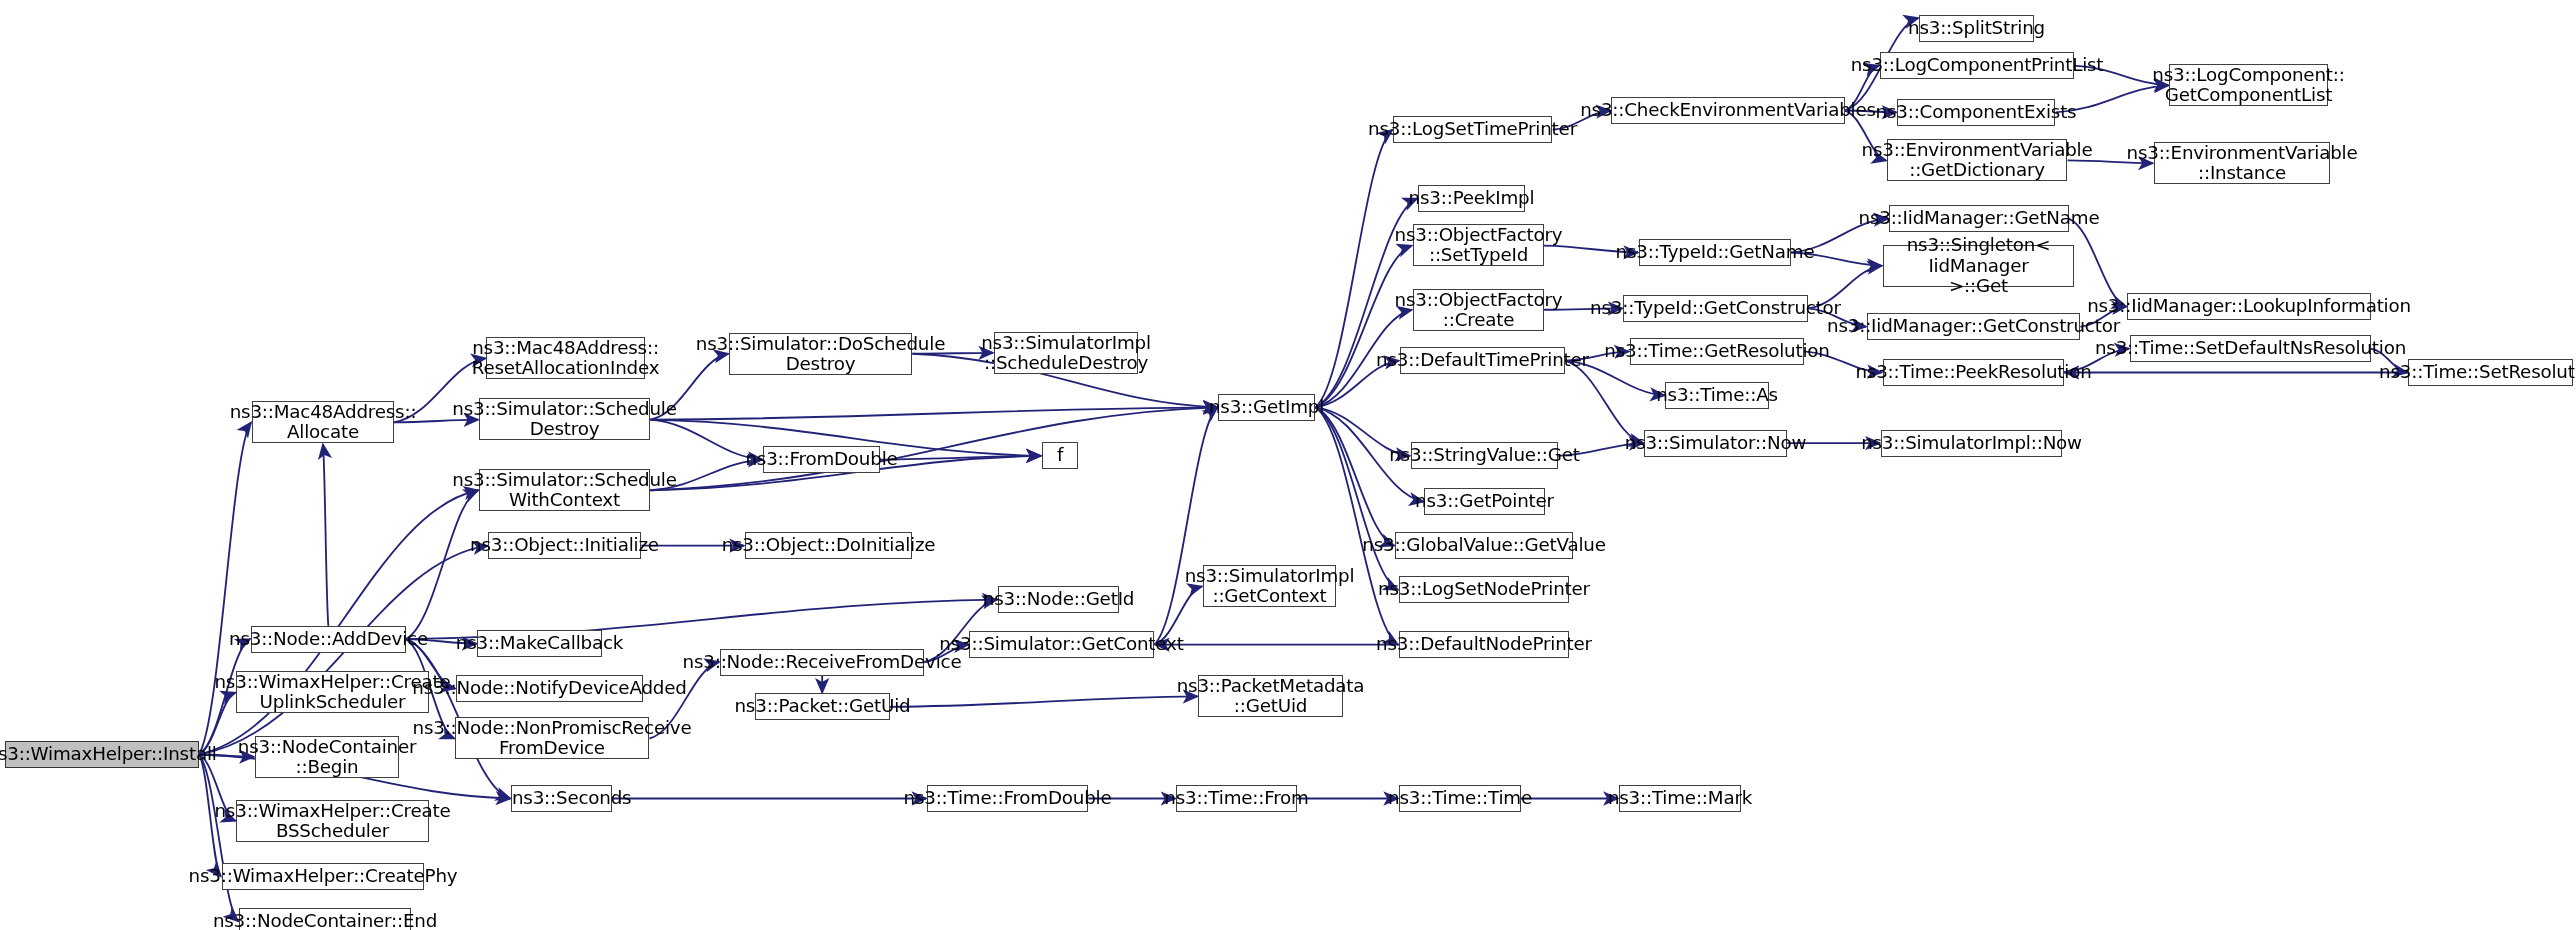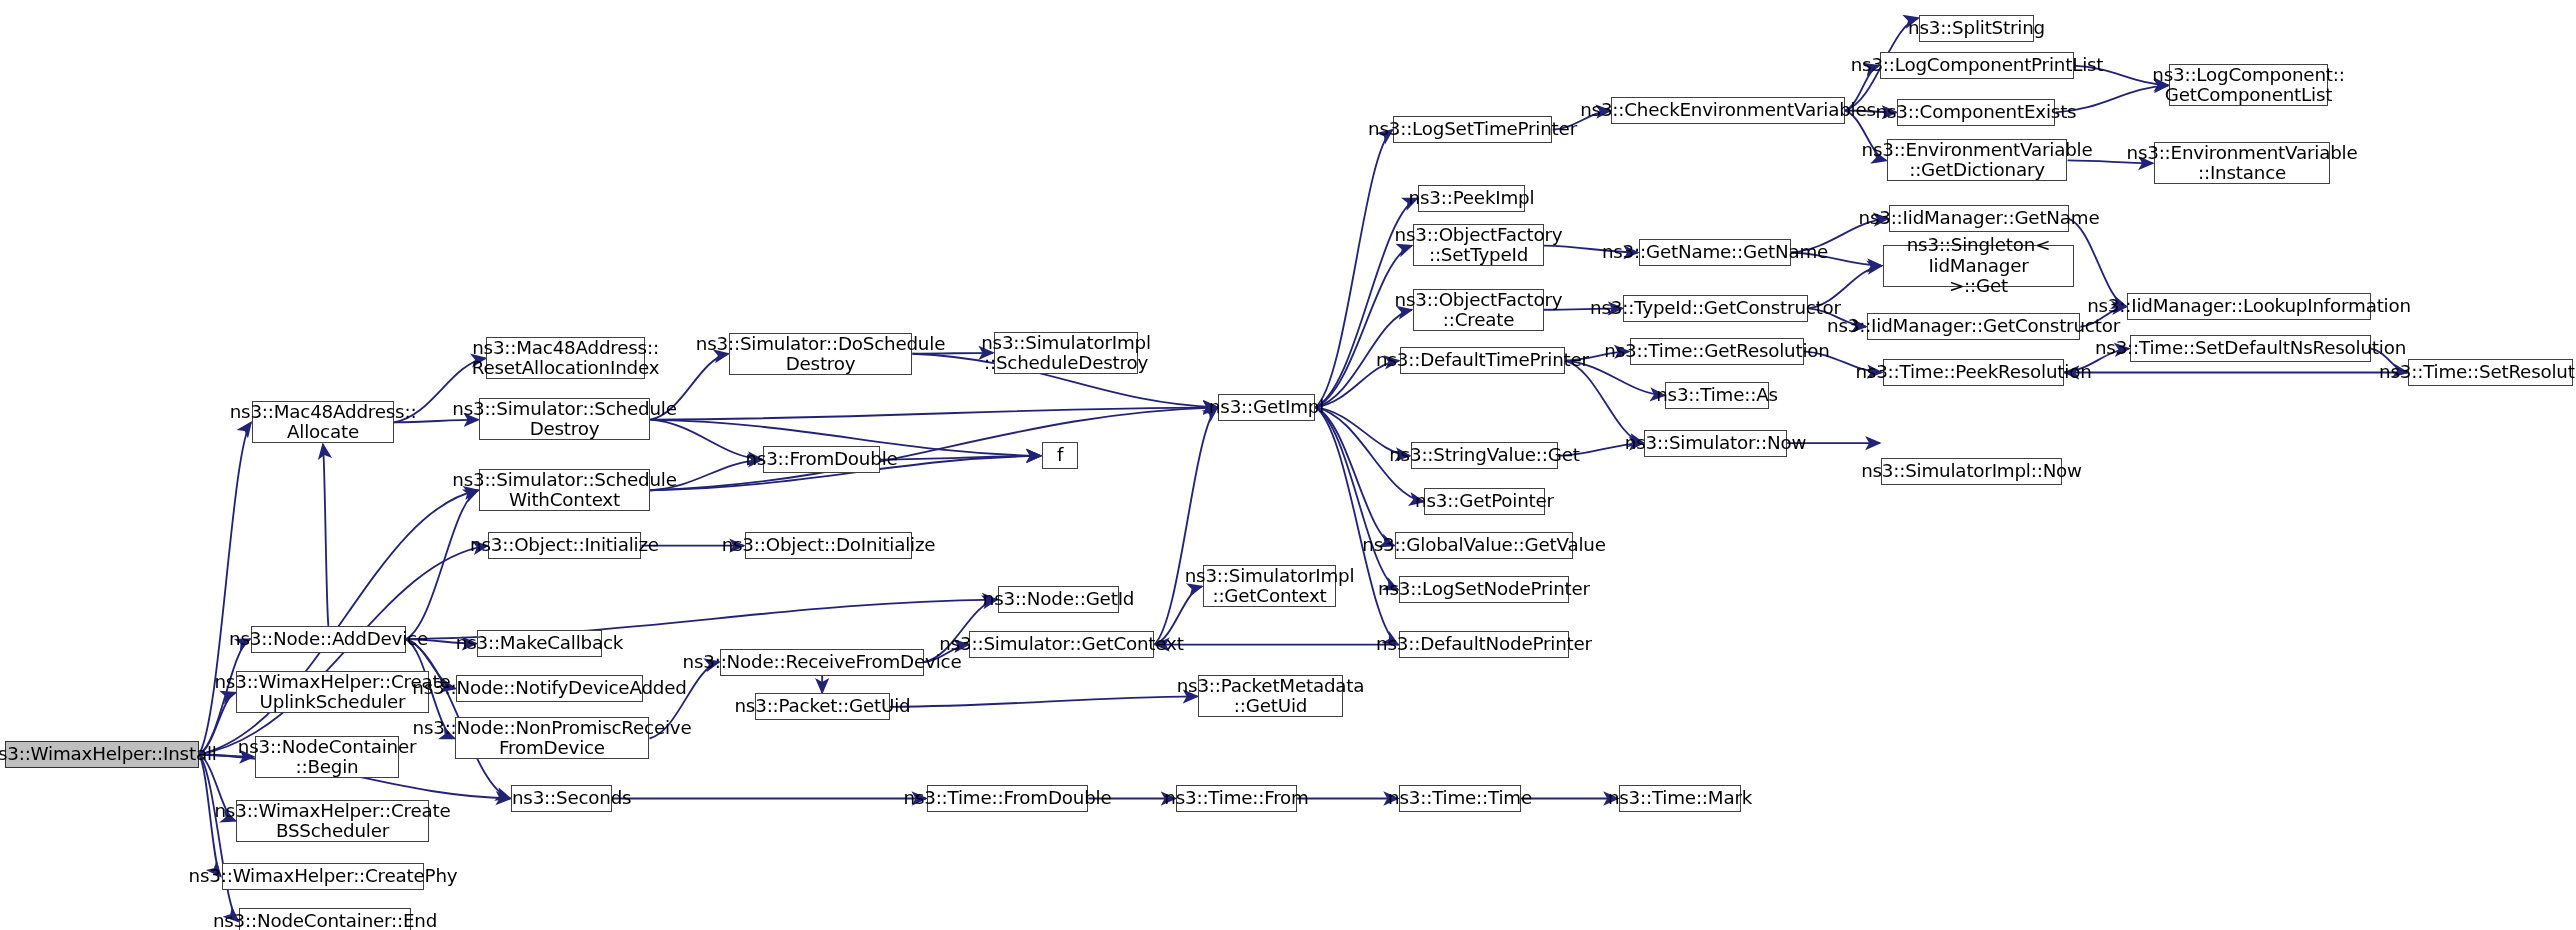--- a/index.html
+++ b/index.html
@@ -172,38 +172,38 @@
 ::SetTypeId</div>
       <div class="node" style="left: 1413px; top: 289px; width: 131px; height: 42px;">ns3::ObjectFactory
 ::Create</div>
       <div class="node" style="left: 1400px; top: 347px; width: 165px; height: 26.6px;">ns3::DefaultTimePrinter</div>
       <div class="node" style="left: 1411px; top: 442px; width: 147px; height: 26.6px;">ns3::StringValue::Get</div>
       <div class="node" style="left: 1424px; top: 488px; width: 121px; height: 26.6px;">ns3::GetPointer</div>
       <div class="node" style="left: 1395px; top: 532px; width: 178px; height: 26.6px;">ns3::GlobalValue::GetValue</div>
       <div class="node" style="left: 1399px; top: 576px; width: 170px; height: 26.6px;">ns3::LogSetNodePrinter</div>
       <div class="node" style="left: 1399px; top: 631px; width: 170px; height: 26.6px;">ns3::DefaultNodePrinter</div>
       <div class="node" style="left: 1611px; top: 97px; width: 234px; height: 26.6px;">ns3::CheckEnvironmentVariables</div>
-      <div class="node" style="left: 1639px; top: 239px; width: 152px; height: 26.6px;">ns3::GetName::GetName</div>
+      <div class="node" style="left: 1639px; top: 239px; width: 152px; height: 26.6px;">ns3::TypeId::GetName</div>
       <div class="node" style="left: 1623px; top: 295px; width: 185px; height: 26.6px;">ns3::TypeId::GetConstructor</div>
       <div class="node" style="left: 1630px; top: 338px; width: 174px; height: 26.6px;">ns3::Time::GetResolution</div>
       <div class="node" style="left: 1665px; top: 382px; width: 104px; height: 26.6px;">ns3::Time::As</div>
       <div class="node" style="left: 1644px; top: 430px; width: 143px; height: 26.6px;">ns3::Simulator::Now</div>
       <div class="node" style="left: 1399px; top: 785px; width: 122px; height: 26.6px;">ns3::Time::Time</div>
       <div class="node" style="left: 1619px; top: 785px; width: 122px; height: 26.6px;">ns3::Time::Mark</div>
       <div class="node" style="left: 1919px; top: 15px; width: 115px; height: 26.6px;">ns3::SplitString</div>
       <div class="node" style="left: 1880px; top: 52px; width: 194px; height: 26.6px;">ns3::LogComponentPrintList</div>
       <div class="node" style="left: 1897px; top: 99px; width: 158px; height: 26.6px;">ns3::ComponentExists</div>
       <div class="node" style="left: 1887px; top: 139px; width: 180px; height: 42px;">ns3::EnvironmentVariable
 ::GetDictionary</div>
       <div class="node" style="left: 1889px; top: 205px; width: 180px; height: 26.6px;">ns3::IidManager::GetName</div>
       <div class="node" style="left: 1883px; top: 245px; width: 191px; height: 42px;">ns3::Singleton&lt; IidManager
 &gt;::Get</div>
       <div class="node" style="left: 1867px; top: 313px; width: 213px; height: 26.6px;">ns3::IidManager::GetConstructor</div>
       <div class="node" style="left: 1883px; top: 359px; width: 181px; height: 26.6px;">ns3::Time::PeekResolution</div>
-      <div class="node" style="left: 1881px; top: 430px; width: 181px; height: 26.6px; margin-top: 28px;">ns3::SimulatorImpl::Now</div>
+      <div class="node" style="left: 1881px; top: 430px; width: 181px; height: 26.6px;">ns3::SimulatorImpl::Now</div>
       <div class="node" style="left: 2169px; top: 64px; width: 159px; height: 42px;">ns3::LogComponent::
 GetComponentList</div>
       <div class="node" style="left: 2154px; top: 142px; width: 176px; height: 42px;">ns3::EnvironmentVariable
 ::Instance</div>
       <div class="node" style="left: 2127px; top: 293px; width: 244px; height: 26.6px;">ns3::IidManager::LookupInformation</div>
       <div class="node" style="left: 2130px; top: 335px; width: 241px; height: 26.6px;">ns3::Time::SetDefaultNsResolution</div>
       <div class="node" style="left: 2408px; top: 359px; width: 165px; height: 26.6px;">ns3::Time::SetResolution</div>
     </div>
 </div>
 

